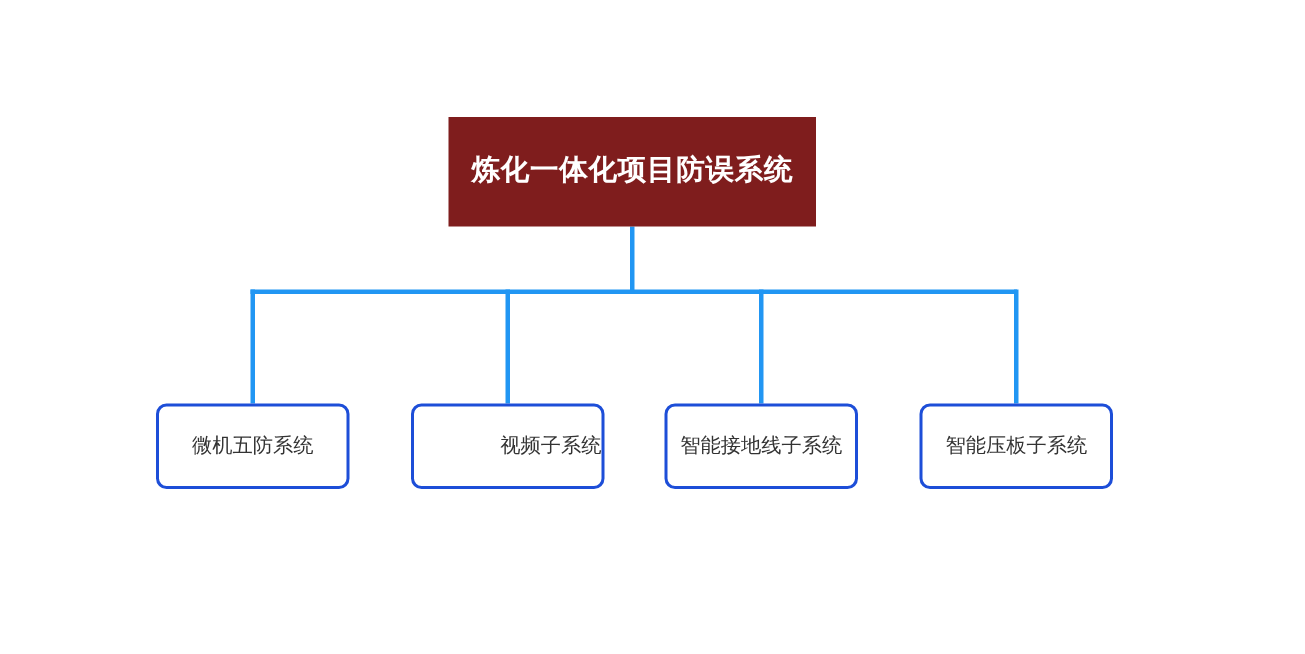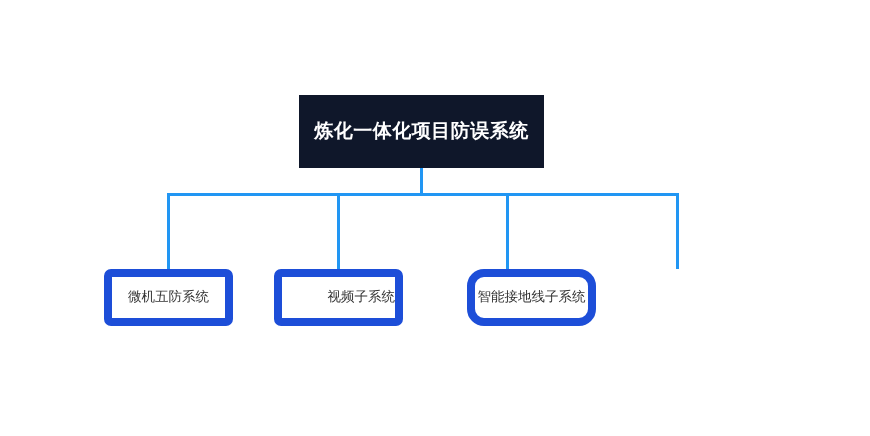--- a/index.html
+++ b/index.html
@@ -33,49 +33,48 @@
     display: flex;
     align-items: center;
     justify-content: center;
     text-align: center;
   }
   .node-root {
     left: 299px;
     top: 78px;
     width: 245px;
     height: 73px;
-    background: #0f172a;
+    background: #7f1d1d;
     color: #ffffff;
     font-size: 19px;
     font-weight: bold;
     letter-spacing: 0.5px;
     border: none;
     border-radius: 0;
-    margin-top: 17px;
   }
   .node-child {
     top: 269px;
     width: 129px;
     height: 57px;
     background: #ffffff;
     color: #333333;
     font-size: 13.5px;
     font-weight: normal;
-    border: 8px solid #1d4ed8;
+    border: 2px solid #1d4ed8;
     border-radius: 7px;
   }
   .node-child-label,
   .node-root-label {
     display: block;
     line-height: 1.2;
     white-space: nowrap;
   }
   .child-1 { left: 104px; }
   .child-2 { left: 274px; justify-content: flex-end; }
-  .child-3 { left: 467px; border-radius: 17px; }
+  .child-3 { left: 443px; }
   .child-4 { left: 613px; }
 </style>
 </head>
 <body>
 
 <div id="org-canvas">
 
   <svg id="connector-layer" viewBox="0 0 870 436" width="870" height="436" xmlns="http://www.w3.org/2000/svg">
     <g stroke="#2196f3" stroke-width="3" fill="none" stroke-linecap="butt">
       <line x1="421.5" y1="151" x2="421.5" y2="194"></line>
@@ -96,14 +95,17 @@
   </div>
 
   <div class="node node-child child-2">
     <span class="node-child-label">视频子系统</span>
   </div>
 
   <div class="node node-child child-3">
     <span class="node-child-label">智能接地线子系统</span>
   </div>
 
+  <div class="node node-child child-4">
+    <span class="node-child-label">智能压板子系统</span>
+  </div>
 
 </div>
 
 </body></html>

